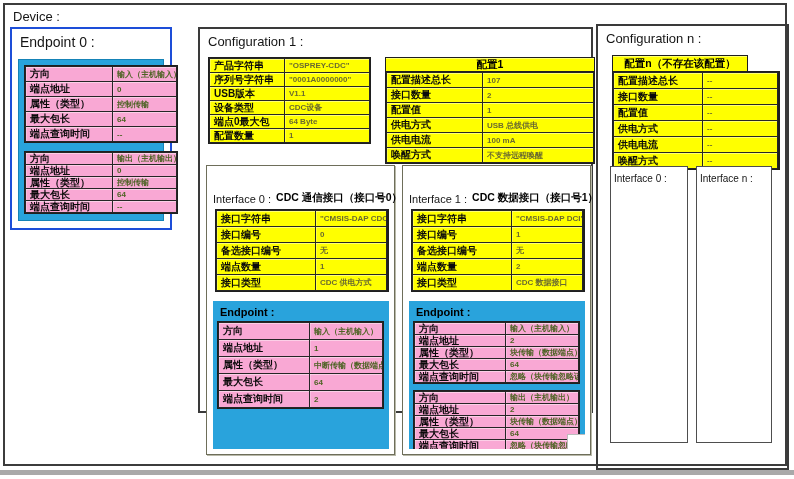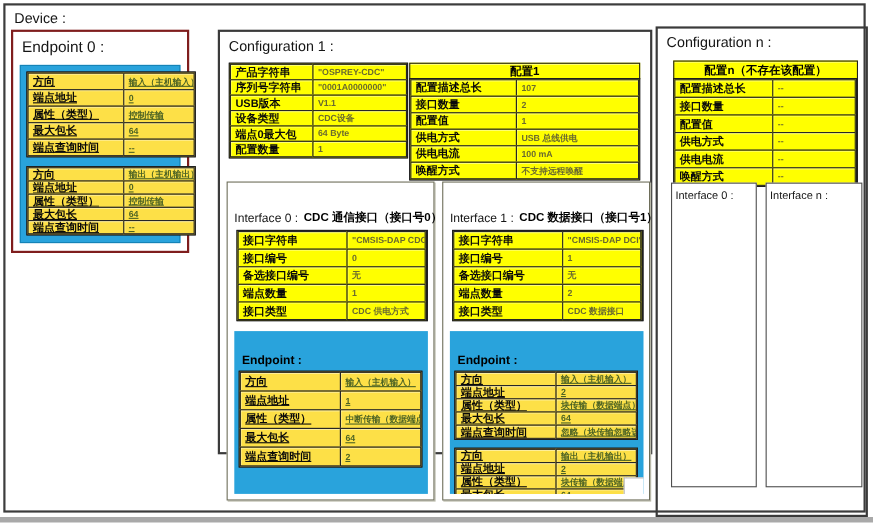--- a/index.html
+++ b/index.html
@@ -21,68 +21,68 @@
   .tbl .tr{display:flex;}
   .tbl .tr + .tr{margin-top:-1px;}
   .cell{
     box-sizing:border-box;border:1px solid #262626;padding:0 4px;
     display:flex;align-items:center;height:var(--rh);overflow:hidden;white-space:nowrap;
     box-shadow:inset 0 1px 0 rgba(255,255,255,.45), inset 1px 0 0 rgba(255,255,255,.25);
   }
   .th{width:var(--lw);font-weight:bold;font-size:10px;color:#0a0a0a;}
   .td{width:var(--vw);margin-left:-1px;font-size:8px;color:#6b6b2f;font-weight:600;}
   .y .cell{background:#ffff00;}
-  .g .cell{background:#fde047;text-decoration:underline;}
+  .g .cell{background:#f9a8d4;}
   .g .td{color:#4d6324;}
   .thead{
     box-sizing:border-box;border:1px solid #1f1f1f;background:#ffff00;margin-bottom:-1px;
     font-weight:bold;font-size:10.5px;color:#000;display:flex;align-items:center;justify-content:center;
     box-shadow:inset 0 1px 0 rgba(255,255,255,.45);
   }
   .blue{background:#29a3dc;}
 
   
-  .ep0-box{position:absolute;left:5px;top:22px;width:162px;height:203px;border:2px solid #7f1d1d;box-sizing:border-box;}
+  .ep0-box{position:absolute;left:5px;top:22px;width:162px;height:203px;border:2px solid #1d4ed8;box-sizing:border-box;}
   .ep0-box .box-title{font-size:14px;}
   .ep0-blue{margin:6px 6px 0 6px;height:162px;box-sizing:border-box;padding:5px;border:1px solid #1583b7;}
   .ep0-t1{--lw:88px;--vw:65px;--rh:16px;}
   .ep0-t2{--lw:88px;--vw:65px;--rh:13px;margin-top:8px;}
 
   
   .cfg1-box{position:absolute;left:193px;top:22px;width:395px;height:386px;border:2px solid #3a3a3a;box-sizing:border-box;}
   .cfg-tables{position:absolute;left:8px;top:28px;display:flex;align-items:flex-start;}
   .devt{--lw:76px;--vw:86px;--rh:15px;}
-  .cfgt-wrap{margin-left:1px;}
+  .cfgt-wrap{margin-left:14px;}
   .cfgt-wrap .thead{height:15px;}
   .cfgt{--lw:97px;--vw:112px;--rh:16px;display:block;}
   .ifaces{position:absolute;left:6px;top:136px;display:flex;gap:7px;}
   .iface{
     width:189px;height:290px;box-sizing:border-box;background:#fff;
     border:1px solid #6e6e5a;box-shadow:1px 1px 0 #b9b9a9;padding:5px 5px 5px 6px;
     display:flex;flex-direction:column;position:relative;
   }
   .iface-head{display:flex;align-items:flex-end;gap:5px;margin-bottom:4px;}
   .iface-title{font-size:11px;color:#151515;white-space:nowrap;}
   .iface-sub{font-size:10.5px;font-weight:bold;color:#000;white-space:nowrap;margin-top:20px;}
   .ift{--lw:100px;--vw:72px;--rh:17px;margin-left:2px;}
   .ep-wrap{flex:1;margin-top:9px;padding:4px;box-sizing:border-box;overflow:hidden;position:relative;}
-  .ep-title{font-weight:bold;font-size:11px;color:#000;padding:1px 3px 3px 3px;margin-top:16px;}
+  .ep-title{font-weight:bold;font-size:11px;color:#000;padding:1px 3px 3px 3px;}
   .ep18{--lw:92px;--vw:74px;--rh:18px;}
   .ep13{--lw:92px;--vw:74px;--rh:13px;}
   .ep-gap{height:6px;}
   .notch{position:absolute;right:-1px;bottom:-2px;width:18px;height:16px;background:#fff;border-left:1px solid #bdbdbd;border-top:1px solid #bdbdbd;}
 
   
   .cfgn-box{position:absolute;left:591px;top:19px;width:193px;height:446px;border:2px solid #3a3a3a;box-sizing:border-box;}
   .cfgn-tables{margin:6px 0 0 14px;}
-  .cfgn-tables .thead{height:17px;width:168px;}
+  .cfgn-tables .thead{height:17px;width:136px;}
   .cfgnt{--lw:90px;--vw:76px;--rh:17px;display:block;width:166px;}
   .n-ifaces{position:absolute;left:12px;top:140px;display:flex;gap:8px;}
   .n-iface{width:78px;height:277px;box-sizing:border-box;border:1px solid #4e4e4e;font-size:10px;color:#151515;padding:6px 3px;background:#fff;}
-  .n-iface.n2{width:88px;}
+  .n-iface.n2{width:76px;}
 </style>
 </head>
 <body>
 
 <div class="device">
   <div class="device-title">Device :</div>
 
   <div class="ep0-box">
     <div class="box-title">Endpoint 0 :</div>
     <div class="blue ep0-blue">

